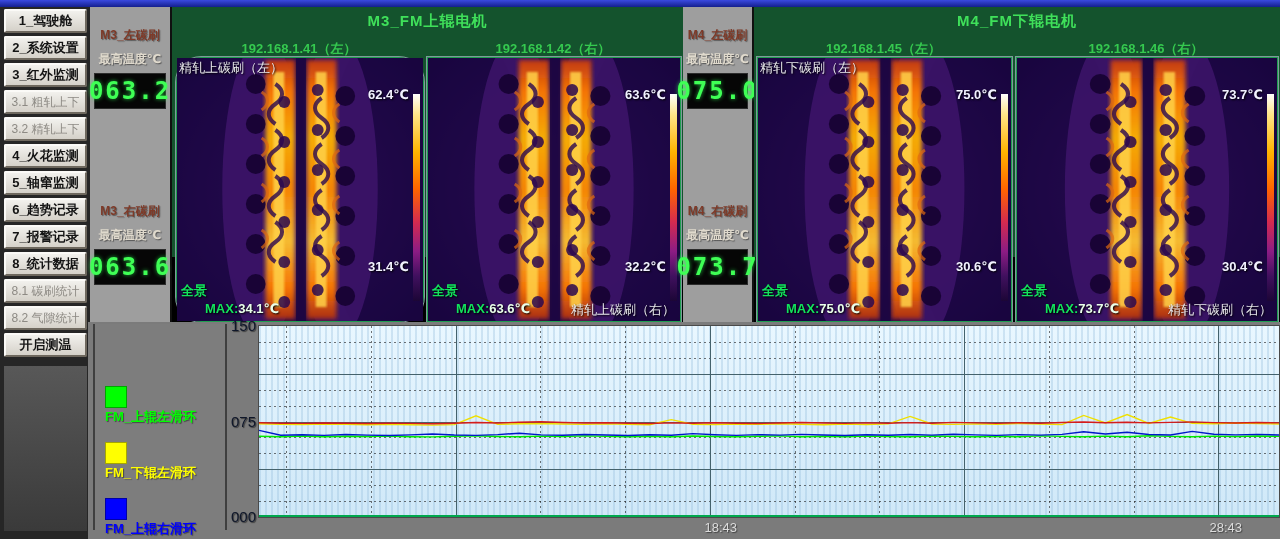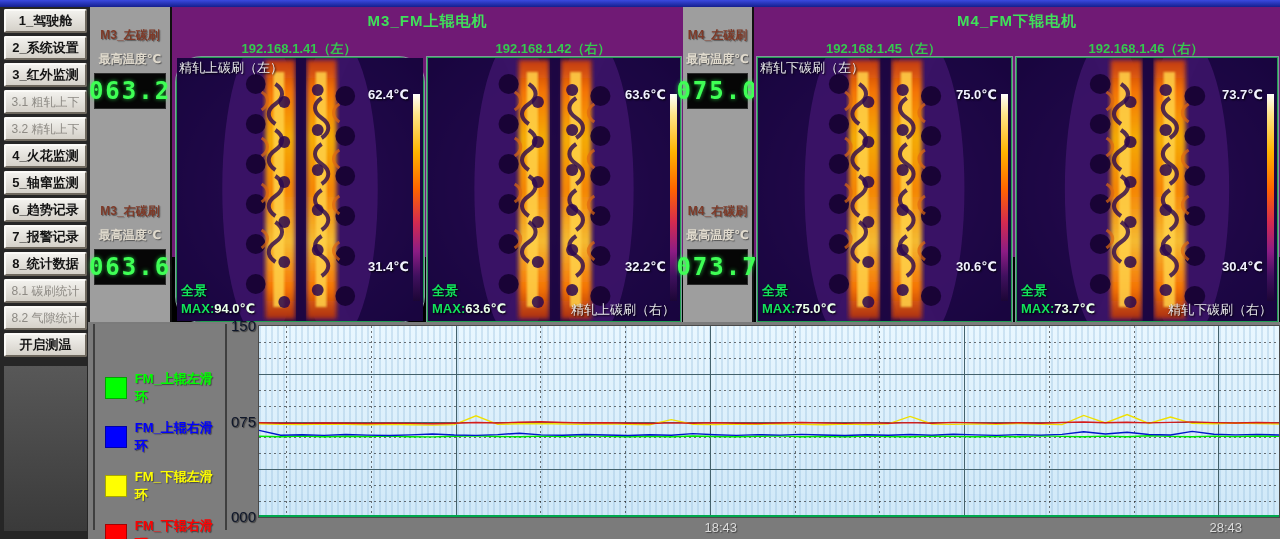--- a/index.html
+++ b/index.html
@@ -26,21 +26,21 @@
   #ledcol-m4{left:683px;width:71px;}
   .dev{position:absolute;left:0;width:100%;text-align:center;font-size:12px;font-weight:bold;color:#7e3a28;text-shadow:1px 1px 1px #5a5a5a;}
   .cap{position:absolute;left:0;width:100%;text-align:center;font-size:12px;font-weight:bold;color:#e0dacd;text-shadow:1px 1px 1px #555;}
   .led{position:absolute;left:4px;right:4px;height:34px;background:#060606;border:1px solid #2c2c2c;
        color:#3fff55;font-family:"DejaVu Sans Mono","Liberation Mono",monospace;font-weight:bold;
        font-size:24px;letter-spacing:2px;display:flex;align-items:center;justify-content:center;text-shadow:0 0 4px rgba(40,255,80,.7);}
   .dev.g1{top:20px;} .cap.g1{top:44px;} .led.g1{top:66px;}
   .dev.g2{top:196px;} .cap.g2{top:220px;} .led.g2{top:242px;}
 
   
-  .panel{top:7px;height:250px;background:#701a75;}
+  .panel{top:7px;height:250px;background:#14532d;}
   #panel-m3{left:172px;width:511px;}
   #panel-m4{left:754px;width:526px;}
   .ptitle{position:absolute;top:5px;left:0;width:100%;text-align:center;color:#3fe05a;font-size:15px;font-weight:bold;letter-spacing:1px;}
   .ip{position:absolute;top:33px;text-align:center;color:#35c94f;font-size:13px;font-weight:bold;}
 
   .cam{position:absolute;top:50px;height:263px;border:1px solid #1f9e50;outline:1px solid #7e9a9a;background:#140334;}
   #panel-m3 .c1{left:4px;width:246px;border-radius:25px;}
   #panel-m3 .c2{left:255px;width:252px;}
   #panel-m4 .c1{left:3px;width:253px;}
   #panel-m4 .c2{left:262px;width:260px;}
@@ -49,29 +49,29 @@
   .colorbar{position:absolute;right:3px;top:36px;bottom:20px;width:7px;
      background:linear-gradient(#ffffff,#ffe488 10%,#ffb400 28%,#ff6400 46%,#d42a50 62%,#8c1c84 76%,#40105e 88%,#1c0636);}
   .ov{position:absolute;font-size:13px;line-height:1.15;white-space:nowrap;z-index:3;}
   .camname{color:#e9e9ec;text-shadow:1px 1px 2px #000;}
   .pos-tl{left:2px;top:3px;}
   .pos-br{right:5px;bottom:3px;}
   .tmax{right:14px;top:30px;color:#f2f2ff;font-weight:bold;text-shadow:1px 1px 2px #000;}
   .tmin{right:14px;bottom:46px;color:#f2f2ff;font-weight:bold;text-shadow:1px 1px 2px #000;}
   .pano{left:4px;bottom:22px;color:#12e35c;font-weight:bold;text-shadow:1px 1px 2px #000;}
   .maxrow{left:4px;bottom:4px;font-weight:bold;text-shadow:1px 1px 2px #000;}
-  .maxlab{color:#12e35c;} .maxval{color:#eaffea;}
+  .maxlab{color:#12e35c;margin-left:24px;} .maxval{color:#eaffea;}
 
   
   #left-lower{left:0;top:322px;width:88px;height:217px;background:transparent;}
   #bottom{left:88px;top:322px;width:1192px;height:217px;background:#7b7b7b;}
   #legend{position:absolute;left:5px;top:2px;width:134px;height:206px;background:#7d7d7d;
           border-left:2px solid #3f3f3f;border-right:2px solid #3f3f3f;
           display:flex;flex-direction:column;padding-top:46px;box-sizing:border-box;}
-  .litem{display:flex;align-items:center;margin:0 0 13px 10px;}
+  .litem{display:flex;align-items:flex-start;margin:16px 0 13px 10px;flex-direction:column;}
   .lswatch{width:20px;height:20px;margin-right:8px;border:1px solid rgba(0,0,0,.35);}
   .llabel{font-size:13px;font-weight:bold;text-shadow:1px 1px 1px rgba(0,0,0,.45);}
   .ytick{position:absolute;left:136px;width:32px;text-align:right;color:#0f172a;font-size:15px;font-weight:normal;text-shadow:1px 1px 1px #3a3a3a;}
   #plot{position:absolute;left:170px;top:3px;width:1022px;height:193px;
         background-color:#d6ecfa;
         background-image:repeating-linear-gradient(90deg,rgba(150,190,220,.35) 0 2px,rgba(214,236,250,0) 2px 6px),linear-gradient(#e9f7ff,#cfe8f8);
         border:1px solid #4a4a4a;box-sizing:border-box;}
   #plot svg{display:block;}
   .xtick{position:absolute;top:198px;width:44px;text-align:center;color:#dcdcdc;font-size:13px;text-shadow:1px 1px 1px #444;margin-left:12px;}
 </style>
@@ -189,21 +189,21 @@
           <path d="M147,178 c-9,6 -9,14 0,20 c9,6 9,14 0,20" stroke="#2a0850" stroke-width="4" fill="none" opacity="0.8"></path>
           <path d="M86,172 c8,5 8,12 0,18" stroke="#e06a10" stroke-width="3" fill="none" opacity="0.7"></path>
           <path d="M165,184 c-8,5 -8,12 0,18" stroke="#e06a10" stroke-width="3" fill="none" opacity="0.7"></path>
   </svg>
       </div>
     <div class="colorbar"></div>
     <div class="ov camname pos-tl">精轧上碳刷（左）</div>
     <div class="ov tmax">62.4℃</div>
     <div class="ov tmin">31.4℃</div>
     <div class="ov pano">全景</div>
-    <div class="ov maxrow"><span class="maxlab">MAX:</span><span class="maxval">94.0℃</span></div>
+    <div class="ov maxrow"><span class="maxlab">MAX:</span><span class="maxval">34.1℃</span></div>
   </div>
 
   <div class="cam c2">
     <div class="thermal-art">
         <svg viewBox="0 0 250 263" width="100%" height="100%" preserveAspectRatio="none">
   <defs>
     <radialGradient id="bg1" cx="50%" cy="50%" r="75%">
       <stop offset="0%" stop-color="#4a1a7a"></stop>
               <stop offset="45%" stop-color="#33105e"></stop>
       <stop offset="80%" stop-color="#1e0846"></stop>
@@ -476,26 +476,26 @@
 <div id="left-lower" class="abs"></div>
 
 <div id="bottom" class="abs">
   <div id="legend">
     <div id="legend-items">
         <div class="litem">
           <div class="lswatch" style="background: rgb(0, 255, 0);"></div>
           <div class="llabel" style="color: rgb(0, 255, 0);">FM_上辊左滑环</div>
         </div>
         <div class="litem">
+          <div class="lswatch" style="background: rgb(255, 255, 0);"></div>
+          <div class="llabel" style="color: rgb(255, 255, 0);">FM_下辊左滑环</div>
+        </div>
+        <div class="litem">
           <div class="lswatch" style="background: rgb(0, 0, 255);"></div>
           <div class="llabel" style="color: rgb(0, 0, 255);">FM_上辊右滑环</div>
-        </div>
-        <div class="litem">
-          <div class="lswatch" style="background: rgb(255, 255, 0);"></div>
-          <div class="llabel" style="color: rgb(255, 255, 0);">FM_下辊左滑环</div>
         </div>
         <div class="litem">
           <div class="lswatch" style="background: rgb(255, 0, 0);"></div>
           <div class="llabel" style="color: rgb(255, 0, 0);">FM_下辊右滑环</div>
         </div>
       </div>
 
   </div>
   <div id="yticks">
       <div class="ytick" style="top: -5px;">150</div>

